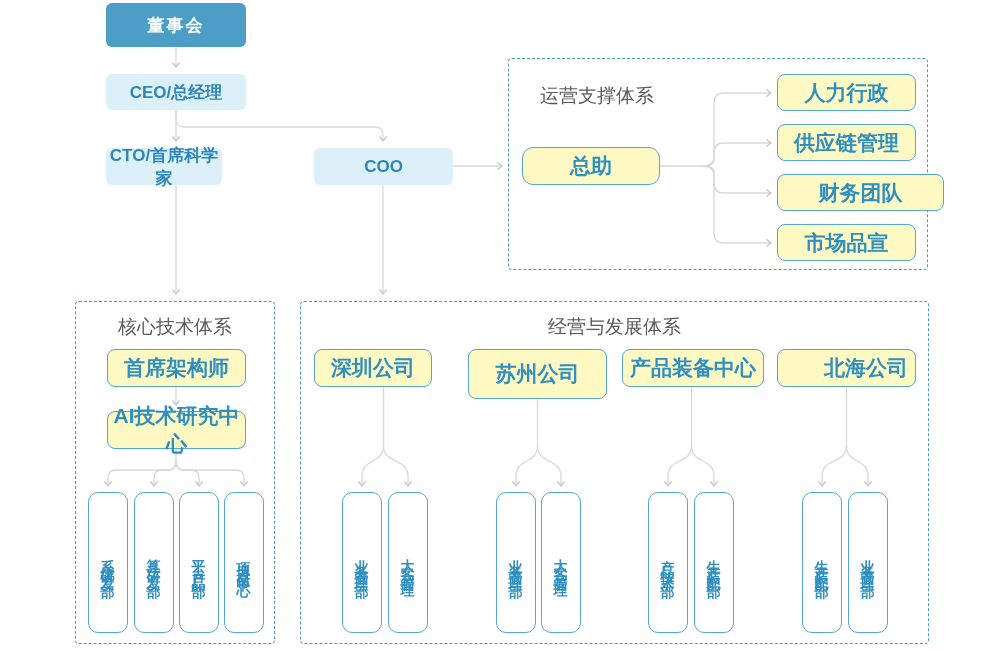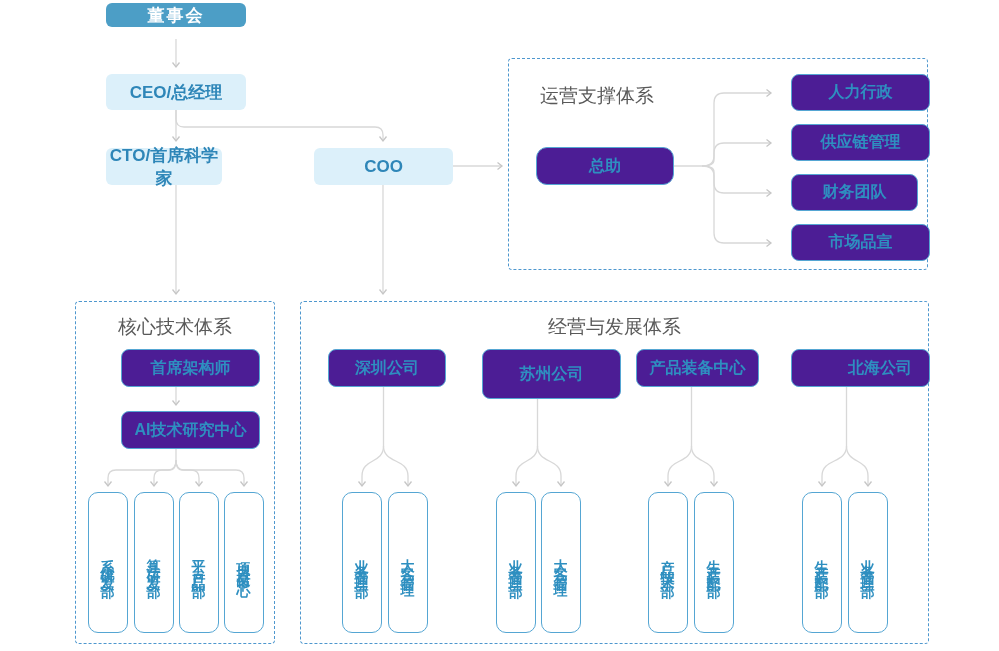--- a/index.html
+++ b/index.html
@@ -27,26 +27,25 @@
     border-radius: 6px;
     letter-spacing: 2px;
   }
   .box-light {
     background: #dcf0fa;
     color: #2e86b8;
     font-weight: 700; font-size: 17px;
     border-radius: 6px;
   }
   .box-white {
-    background: #4c1d95;
+    background: #fef9c3;
     border: 1.5px solid #55a6d3;
     color: #2e8fc0;
-    font-weight: 700; font-size: 16px;
+    font-weight: 700; font-size: 21px;
     border-radius: 8px;
-    margin-left: 14px;
   }
   .box-vert {
     background: #ffffff;
     border: 1.5px solid #55a6d3;
     color: #2e8fc0;
     font-weight: 700; font-size: 14px;
     border-radius: 10px;
   }
   .box-vert .vtext {
     writing-mode: vertical-lr;
@@ -125,49 +124,49 @@
   </svg>
 
   <div class="group" style="left:508px; top:58px; width:420px; height:212px;"></div>
   <div class="group" style="left:75px; top:301px; width:200px; height:343px;"></div>
   <div class="group" style="left:300px; top:301px; width:629px; height:343px;"></div>
 
   <div class="group-label" style="left:540px; top:83px;">运营支撑体系</div>
   <div class="group-label center-label" style="top:314px; left:300px; width:629px;">经营与发展体系</div>
   <div class="group-label center-label" style="top:314px; left:75px; width:200px;">核心技术体系</div>
 
-  <div class="node box-solid" style="left:106px; top:3px; width:140px; height:24px;">董事会</div>
+  <div class="node box-solid" style="left:106px; top:3px; width:140px; height:44px;">董事会</div>
   <div class="node box-light" style="left:106px; top:74px; width:140px; height:36px;text-align:right;">CEO/总经理</div>
   <div class="node box-light" style="left:106px; top:148px; width:116px; height:37px;">CTO/首席科学家</div>
   <div class="node box-light" style="left:314px; top:148px; width:139px; height:37px;">COO</div>
 
   <div class="node box-white" style="left:522px; top:147px; width:138px; height:38px;border-radius:11px;">总助</div>
   <div class="node box-white" style="left:777px; top:74px; width:139px; height:37px;">人力行政</div>
   <div class="node box-white" style="left:777px; top:124px; width:139px; height:37px;">供应链管理</div>
-  <div class="node box-white" style="left:777px; top:174px; width:127px; height:37px;">财务团队</div>
+  <div class="node box-white" style="left:777px; top:174px; width:167px; height:37px;">财务团队</div>
   <div class="node box-white" style="left:777px; top:224px; width:139px; height:37px;">市场品宣</div>
 
   <div class="node box-white" style="left:107px; top:349px; width:139px; height:38px;">首席架构师</div>
   <div class="node box-white" style="left:107px; top:411px; width:139px; height:38px;">AI技术研究中心</div>
   <div class="node box-vert" style="left:88px; top:492px; width:40px; height:141px;">
     <span class="vtext">系统研发部</span>
   </div>
   <div class="node box-vert" style="left:134px; top:492px; width:40px; height:141px;">
     <span class="vtext">算法研发部</span>
   </div>
   <div class="node box-vert" style="left:179px; top:492px; width:40px; height:141px;">
     <span class="vtext">平台产品部</span>
   </div>
   <div class="node box-vert" style="left:224px; top:492px; width:40px; height:141px;">
     <span class="vtext" style="letter-spacing:4px;">项目交付中心</span>
   </div>
 
   <div class="node box-white" style="left:314px; top:349px; width:118px; height:38px;">深圳公司</div>
   <div class="node box-white" style="left:468px; top:349px; width:139px; height:50px;">苏州公司</div>
-  <div class="node box-white" style="left:622px; top:349px; width:123px; height:38px;">产品装备中心</div>
+  <div class="node box-white" style="left:622px; top:349px; width:142px; height:38px;">产品装备中心</div>
   <div class="node box-white" style="left:777px; top:349px; width:139px; height:38px;padding-left:39px;">北海公司</div>
 
   <div class="node box-vert" style="left:342px; top:492px; width:40px; height:141px;">
     <span class="vtext">业务管理部</span>
   </div>
   <div class="node box-vert" style="left:388px; top:492px; width:40px; height:141px;">
     <span class="vtext">大客户管理</span>
   </div>
   <div class="node box-vert" style="left:496px; top:492px; width:40px; height:141px;">
     <span class="vtext">业务管理部</span>

